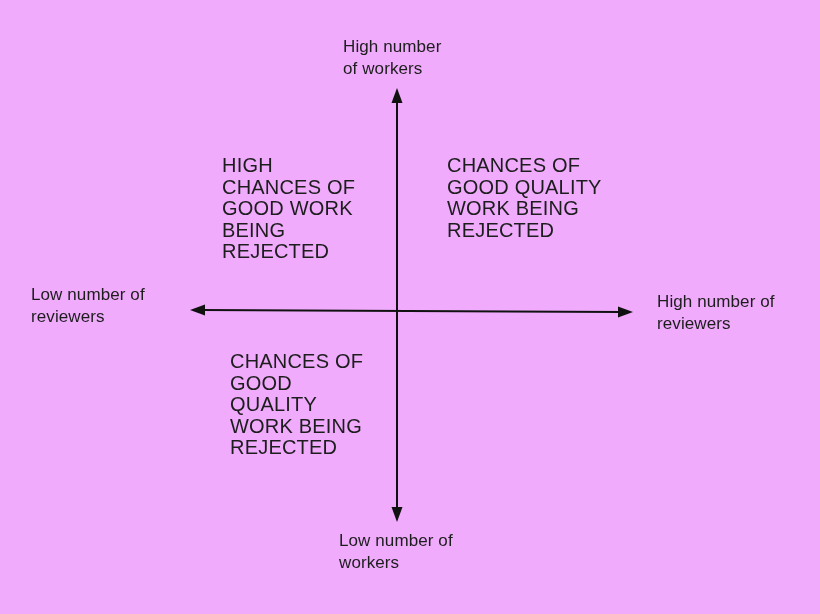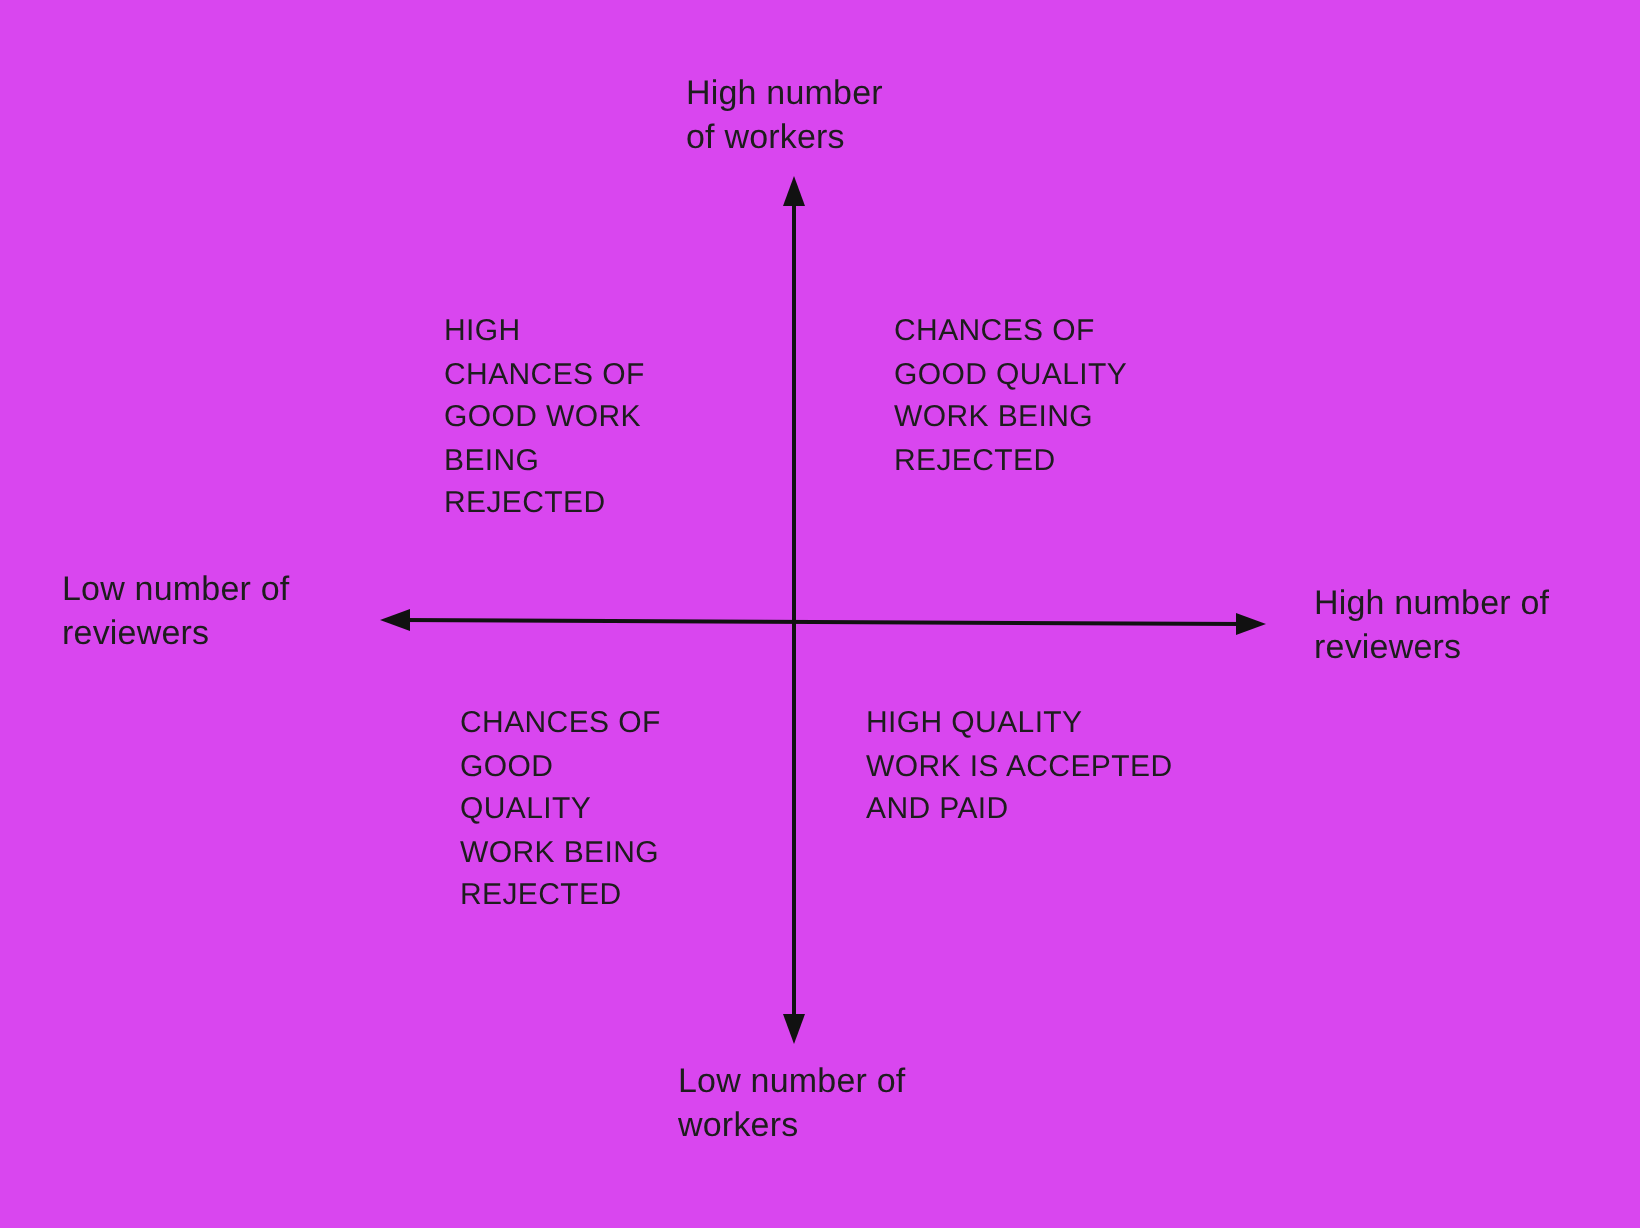--- a/index.html
+++ b/index.html
@@ -3,21 +3,21 @@
 <meta charset="utf-8">
 <style>
   html, body {
     margin: 0;
     padding: 0;
   }
   .canvas {
     position: relative;
     width: 820px;
     height: 614px;
-    background: #d946ef;
+    background: #f0abfc;
     font-family: "Liberation Sans", sans-serif;
     color: #1d1d1d;
     overflow: hidden;
   }
   .axes-svg {
     position: absolute;
     left: 0;
     top: 0;
     width: 820px;
     height: 614px;
@@ -25,21 +25,21 @@
   .label {
     position: absolute;
     white-space: pre-line;
     font-size: 17px;
     line-height: 22px;
     letter-spacing: 0.1px;
   }
   .quad {
     position: absolute;
     white-space: pre-line;
-    font-size: 15px;
+    font-size: 20px;
     line-height: 21.5px;
     letter-spacing: 0.2px;
   }
   .axis-top    { left: 343px; top: 36px;  }
   .axis-bottom { left: 339px; top: 530px; }
   .axis-left   { left: 31px;  top: 284px; }
   .axis-right  { left: 657px; top: 291px; }
   .quad-tl { left: 222px; top: 155px; }
   .quad-tr { left: 447px; top: 155px; }
   .quad-bl { left: 230px; top: 351px; }
@@ -83,17 +83,14 @@
 GOOD QUALITY
 WORK BEING
 REJECTED</div>
 
   <div class="quad quad-bl">CHANCES OF
 GOOD
 QUALITY
 WORK BEING
 REJECTED</div>
 
-  <div class="quad quad-br">HIGH QUALITY
-WORK IS ACCEPTED
-AND PAID</div>
 
 </div>
 
 </body></html>

